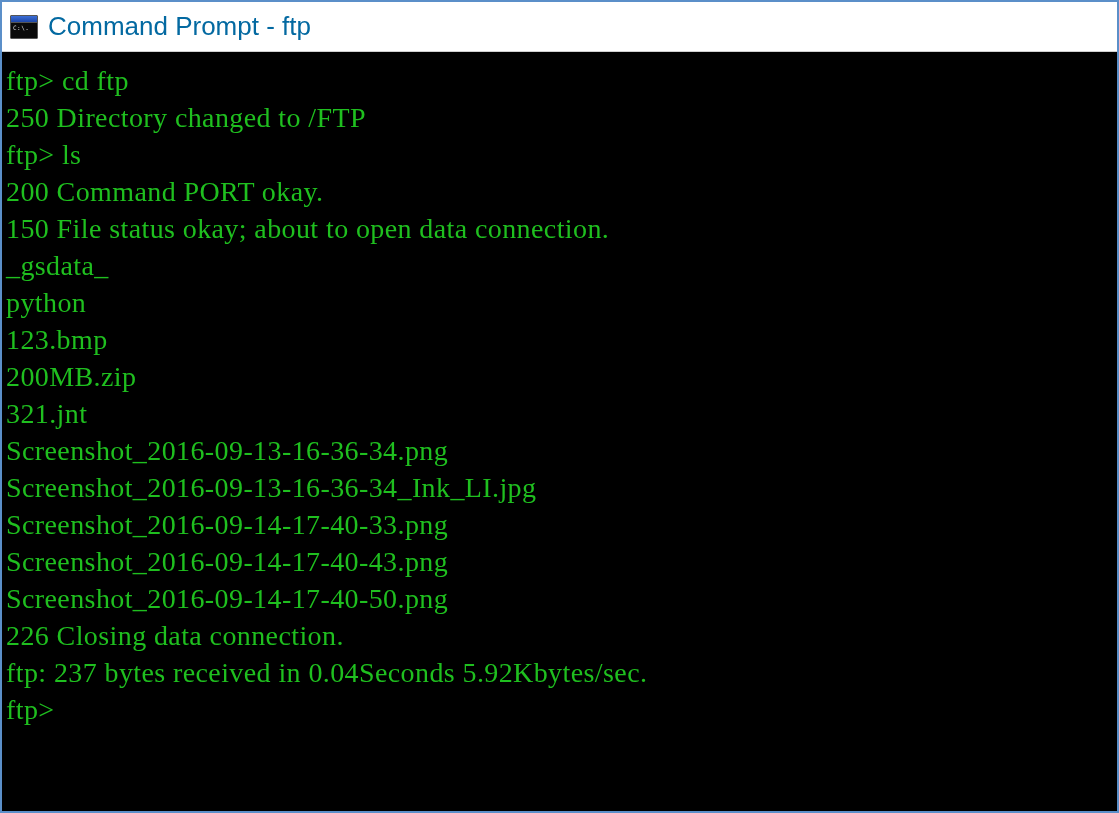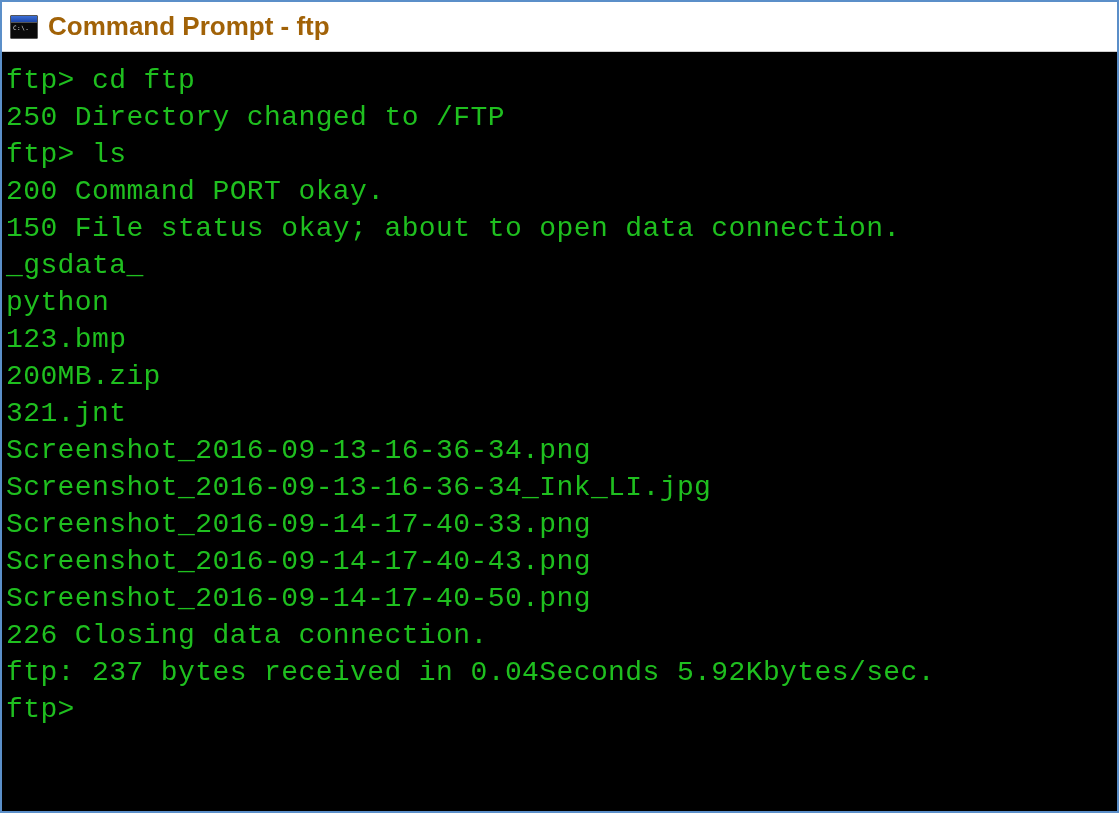--- a/index.html
+++ b/index.html
@@ -50,31 +50,31 @@
       color: #ddd;
       font-family: Consolas, monospace;
       font-size: 6px;
       line-height: 6px;
       padding: 2px 2px;
       letter-spacing: 0.5px;
       overflow: hidden;
     }
     .title-text {
       font-size: 26px;
-      color: #a16207;
-      font-weight: 700;
+      color: #0369a1;
+      font-weight: 400;
     }
     .terminal {
       flex: 1;
       background: #000;
       padding: 10px 4px 0 4px;
       overflow: hidden;
     }
     .terminal pre {
-      font-family: Liberation Mono, monospace;
+      font-family: Liberation Serif, serif;
       font-size: 28px;
       line-height: 37px;
       color: #1fbf1f;
       white-space: pre;
       letter-spacing: 0.4px;
     }
   </style>
 </head>
 <body>
 

